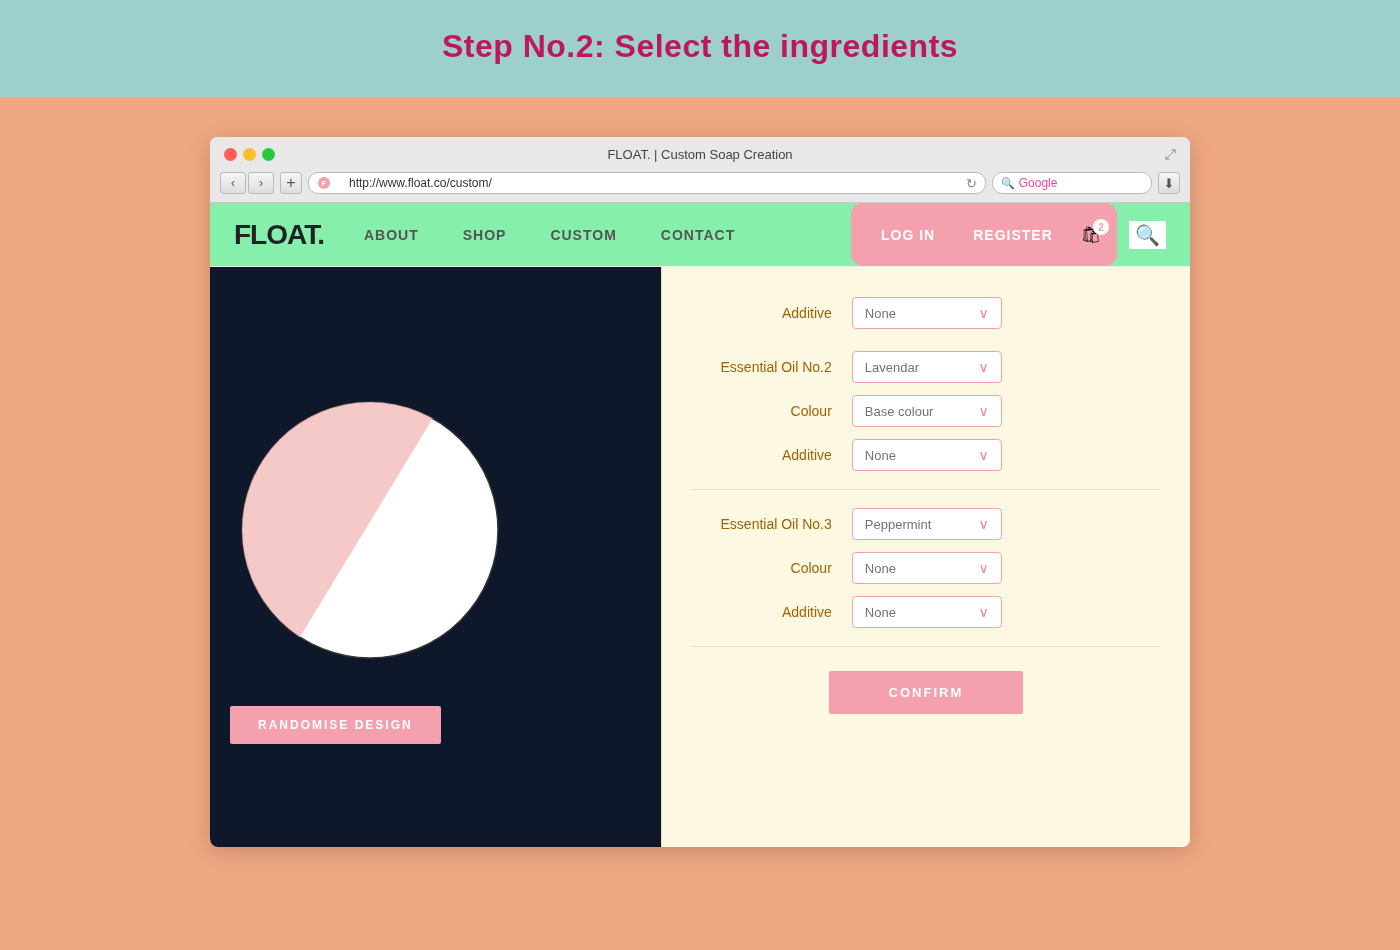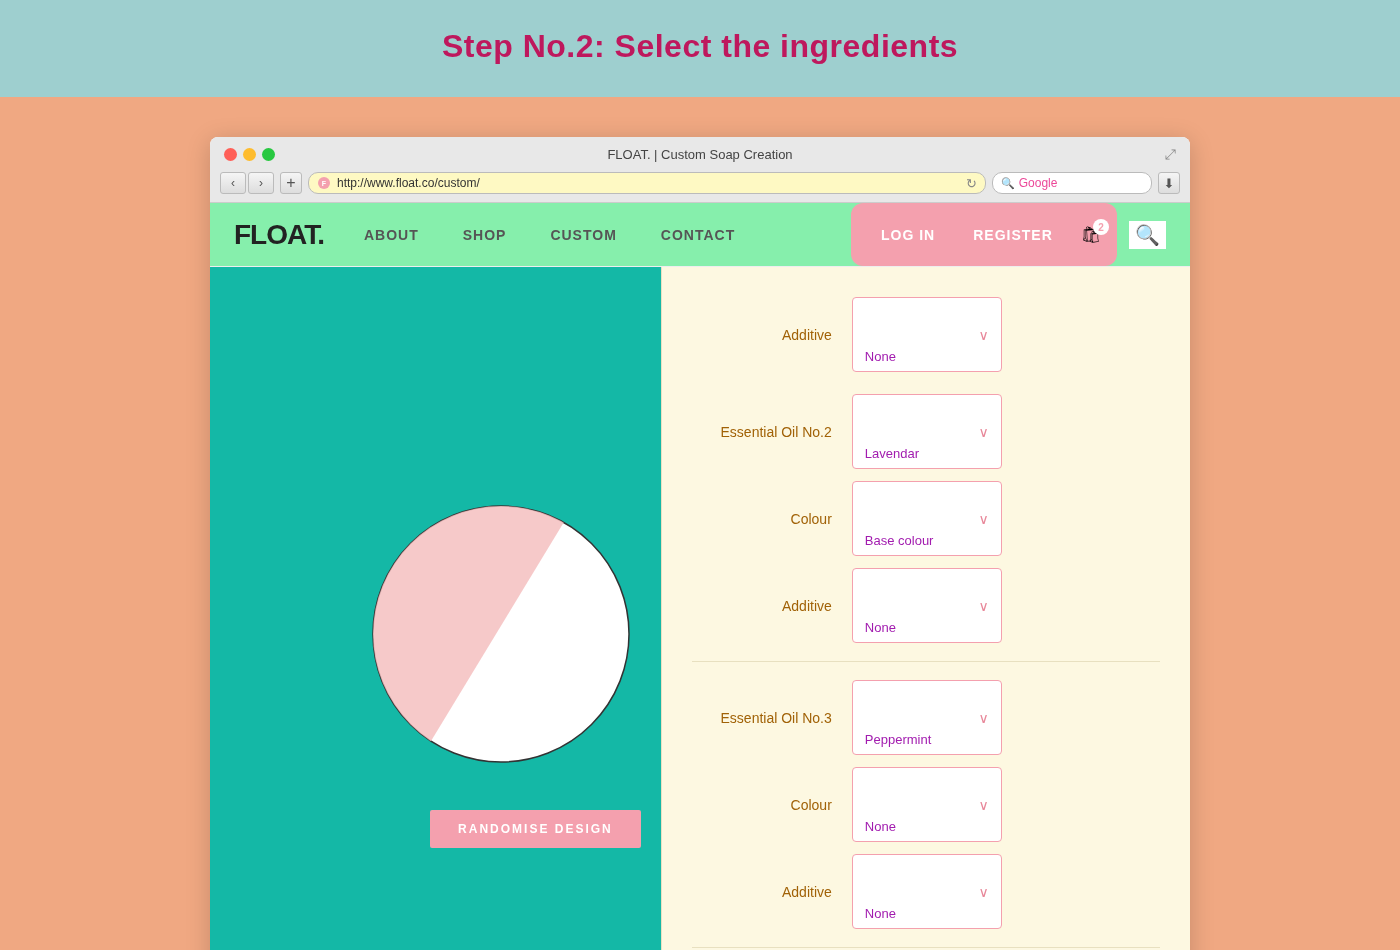--- a/index.html
+++ b/index.html
@@ -111,24 +111,24 @@
       color: #555;
       cursor: pointer;
     }
     .url-bar {
       flex: 1;
       height: 22px;
       border: 1px solid #bbb;
       border-radius: 10px;
       padding: 0 8px;
       font-size: 12px;
-      background: #fef9c3;
-      display: flex;
-      align-items: center;
-      gap: 6px;
+      background: #ffffff;
+      display: flex;
+      align-items: center;
+      gap: 18px;
     }
     .url-favicon {
       width: 14px;
       height: 14px;
       display: flex;
       align-items: center;
     }
     .url-text {
       font-size: 12px;
       color: #333;
@@ -250,24 +250,24 @@
     
     .main-content {
       display: flex;
       height: calc(100% - 64px - 58px);
       min-height: 580px;
     }
 
     
     .left-panel {
       width: 46%;
-      background: #14b8a6;
+      background: #0f172a;
       display: flex;
       flex-direction: column;
-      align-items: flex-end;
+      align-items: flex-start;
       justify-content: center;
       padding: 30px 20px 11px;
       position: relative;
     }
 
     .soap-circle-container {
       width: 280px;
       height: 280px;
       position: relative;
       margin-bottom: 36px;
@@ -346,23 +346,22 @@
       border-radius: 4px;
       padding: 7px 12px;
       background: #fff;
       min-width: 150px;
       cursor: pointer;
       gap: 8px;
       justify-content: space-between;
     }
     .ingredient-select-text {
       font-size: 13px;
-      color: #a21caf;
+      color: #737373;
       font-weight: 500;
-      margin-top: 44px;
     }
     .chevron-down {
       color: #e8889a;
       font-size: 14px;
     }
 
     
     .confirm-area {
       display: flex;
       justify-content: center;

